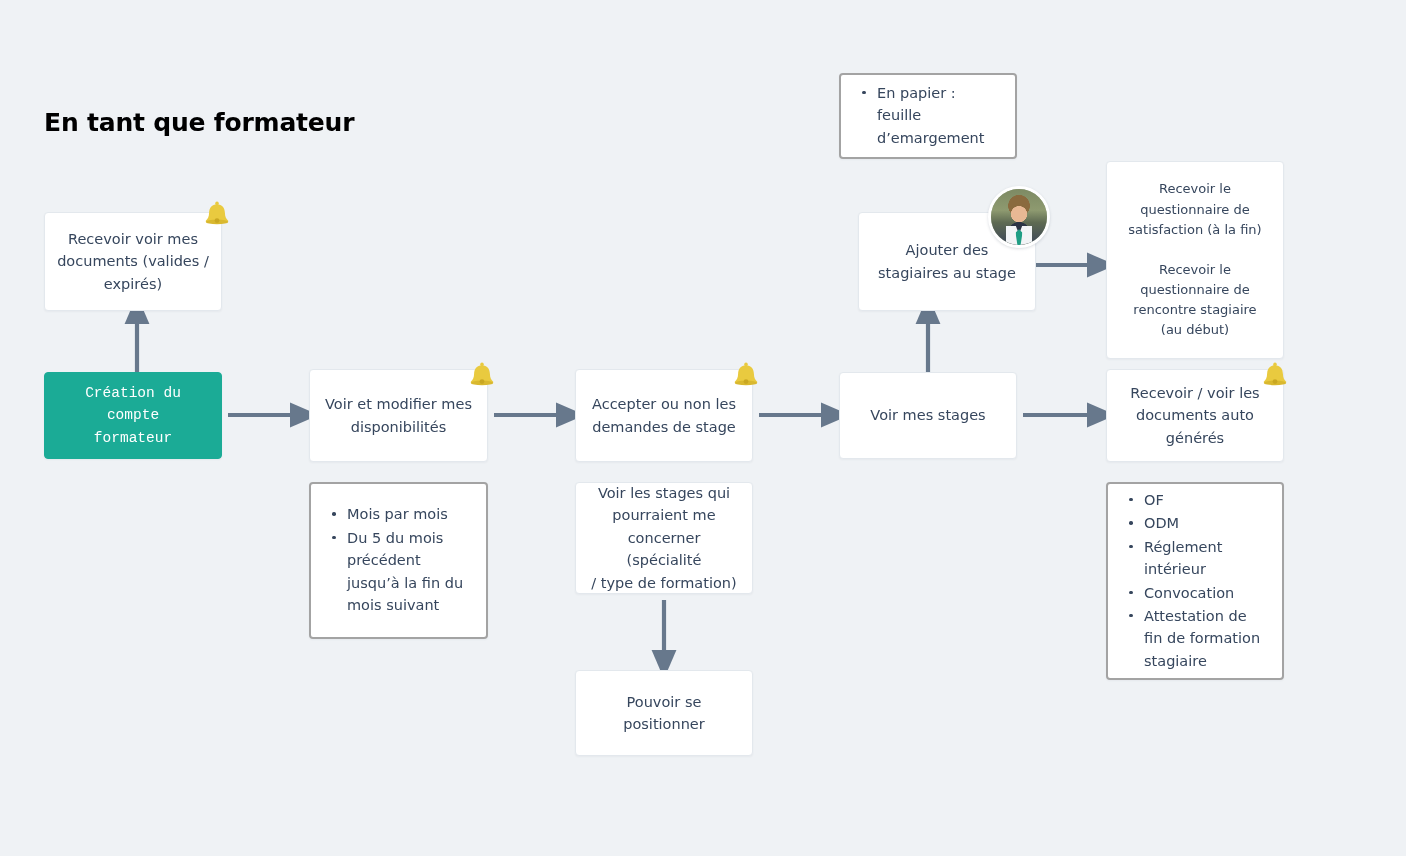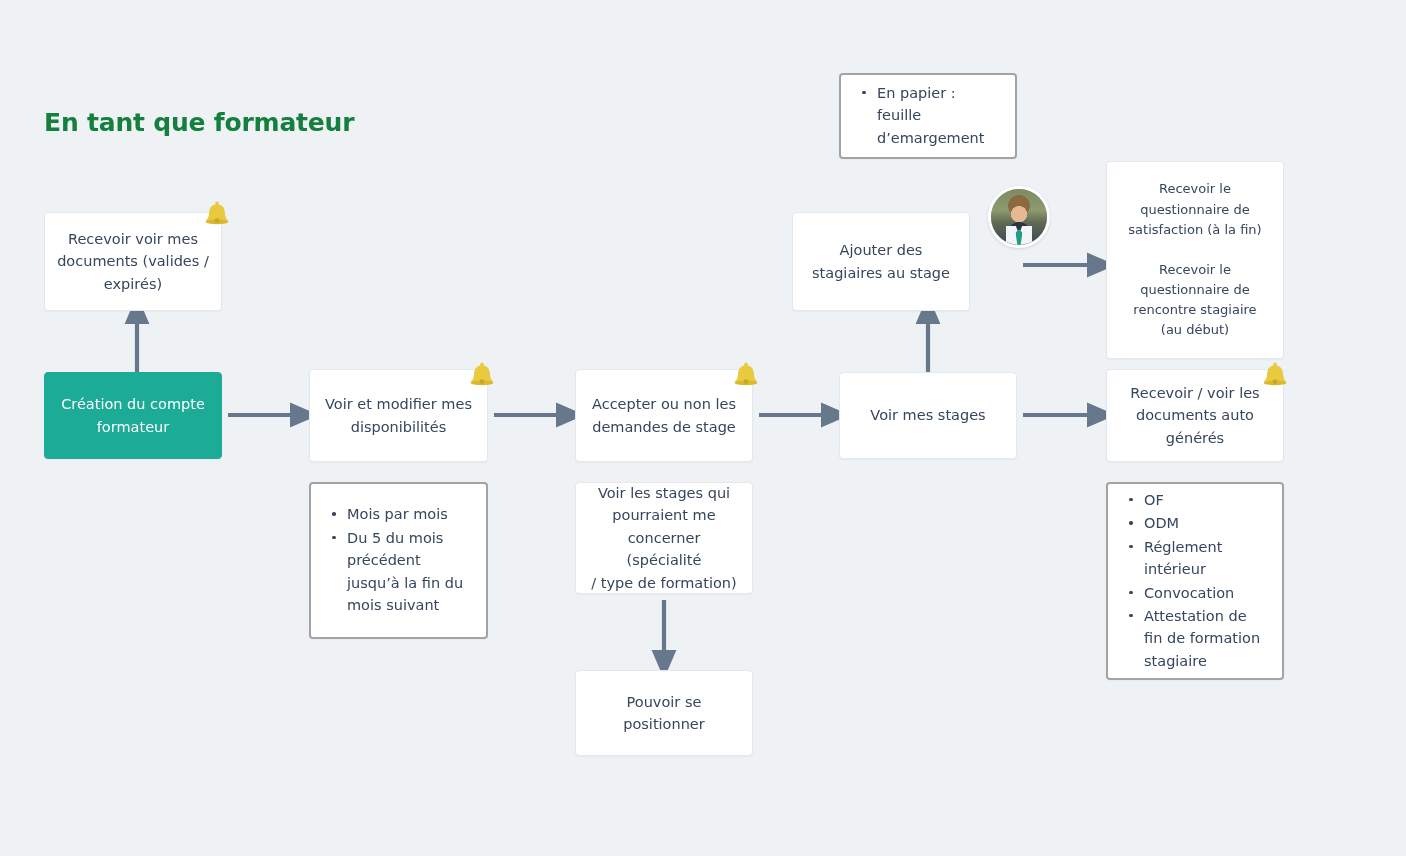--- a/index.html
+++ b/index.html
@@ -28,21 +28,21 @@
     height: 856px;
     pointer-events: none;
   }
   .page-title {
     position: absolute;
     left: 44px;
     top: 108px;
     font-size: 25px;
     font-weight: bold;
     letter-spacing: -0.2px;
-    color: #15803d;
+    color: #000000;
     white-space: nowrap;
   }
   .card {
     position: absolute;
     box-sizing: border-box;
     background: #ffffff;
     border: 1px solid #e3e8ed;
     border-radius: 4px;
     display: flex;
     align-items: center;
@@ -51,20 +51,21 @@
     font-size: 14.5px;
     line-height: 1.55;
     color: #36465d;
     padding: 8px 12px;
     box-shadow: 0 1px 2px rgba(54,70,93,0.05);
   }
   .card.accent {
     background: #1bab96;
     border-color: #1bab96;
     color: #ffffff;
+    font-family: Liberation Mono, monospace;
   }
   .card .card-text {
     width: 100%;
     white-space: pre-line;
   }
   .list-card {
     position: absolute;
     box-sizing: border-box;
     background: #ffffff;
     border: 2px solid #a3a3a3;
@@ -235,21 +236,21 @@
     <span class="card-text">Pouvoir se
 positionner</span>
   </div>
 
   <div class="list-card" style="left:839px; top:73px; width:178px; height:86px;">
     <ul>
       <li>En papier : feuille d’emargement</li>
     </ul>
   </div>
 
-  <div class="card" style="left:792px; top:212px; width:178px; height:99px;">
+  <div class="card" style="left:858px; top:212px; width:178px; height:99px;">
     <span class="card-text">Ajouter des
 stagiaires au stage</span>
   </div>
   <div class="avatar" style="left:988px; top:186px;">
     <div class="photo"></div>
     <div class="collar"></div>
     <div class="tie"></div>
   </div>
 
   <div class="card" style="left:839px; top:372px; width:178px; height:87px;">

